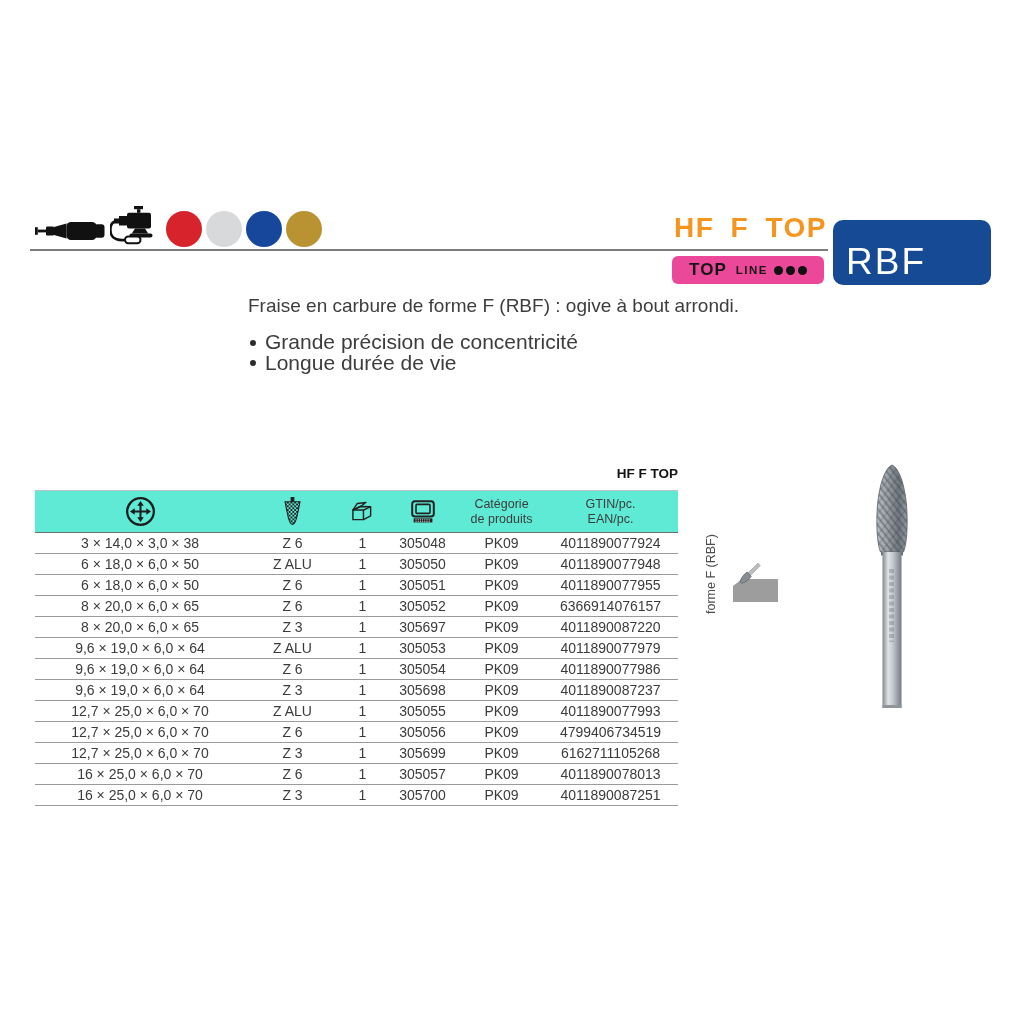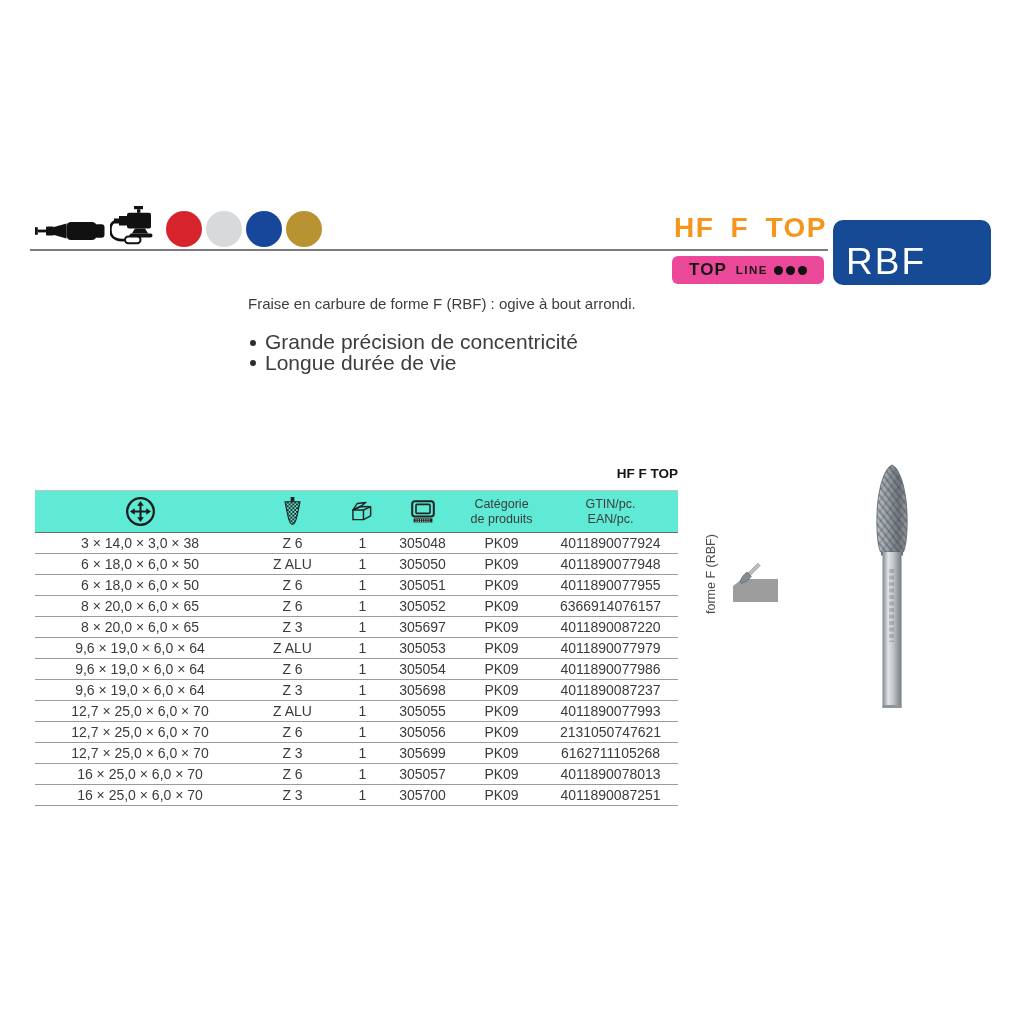--- a/index.html
+++ b/index.html
@@ -33,21 +33,21 @@
     position:absolute; left:812px; top:220px; width:158px; height:65px;
     border-radius:10px;
     margin-left:21px;
   }
   .rbf-label {
     position:absolute; left:13px; bottom:5px; color:#ffffff;
     font-size:37px; font-weight:400; letter-spacing:2px; line-height:1;
   }
 
   
-  .description { position:absolute; left:248px; top:295px; font-size:15px; color:#3d3d3d; }
+  .description { position:absolute; left:248px; top:295px; font-size:19px; color:#3d3d3d; }
   .features { position:absolute; left:248px; top:332px; width:434px; list-style:none; }
   .features li {
     position:relative; padding-left:17px; font-size:21px; color:#3d3d3d; line-height:20.5px;
   }
   .features li::before {
     content:""; position:absolute; left:2px; top:7.5px;
     width:6px; height:6px; border-radius:50%; background:#2d2d2d;
   }
 
   
@@ -282,21 +282,21 @@
           <td>305055</td>
           <td>PK09</td>
           <td>4011890077993</td>
         </tr>
         <tr>
           <td>12,7 × 25,0 × 6,0 × 70</td>
           <td>Z 6</td>
           <td>1</td>
           <td>305056</td>
           <td>PK09</td>
-          <td>2131050747621</td>
+          <td>4799406734519</td>
         </tr>
         <tr>
           <td>12,7 × 25,0 × 6,0 × 70</td>
           <td>Z 3</td>
           <td>1</td>
           <td>305699</td>
           <td>PK09</td>
           <td>6162711105268</td>
         </tr>
         <tr>

